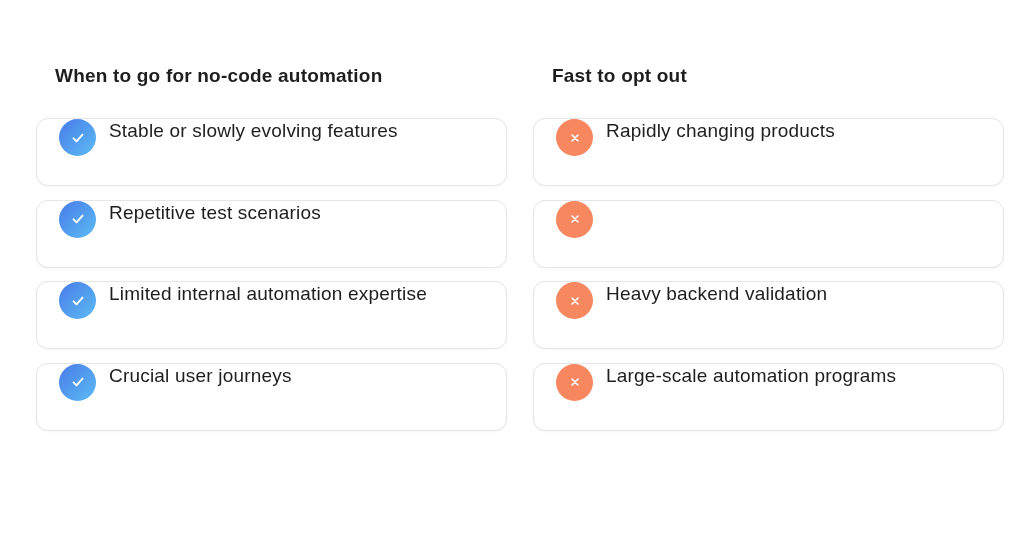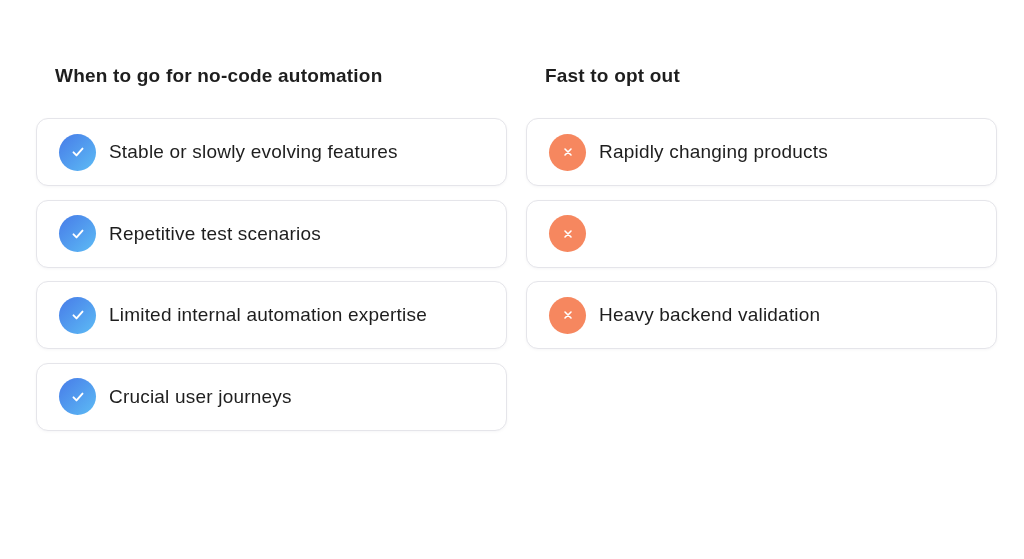--- a/index.html
+++ b/index.html
@@ -7,21 +7,21 @@
   body {
     width: 1024px;
     height: 559px;
     background: var(--background, #ffffff);
     font-family: "Liberation Sans", sans-serif;
     color: var(--text, #1e1e1e);
     overflow: hidden;
   }
   .board {
     display: flex;
-    gap: 19px;
+    gap: 26px;
     padding: 64px 35px 0 36px;
   }
   .column { width: 471px; flex: 0 0 471px; }
   .col-title {
     font-size: 19px;
     font-weight: 700;
     line-height: 24px;
     letter-spacing: 0.2px;
     margin: 0 0 0 19px;
     color: var(--text, #1e1e1e);
@@ -31,21 +31,20 @@
     display: flex;
     flex-direction: column;
     gap: 13.5px;
   }
   .card {
     height: 68px;
     background: var(--card-bg, #ffffff);
     border: 1px solid var(--card-border, #e5e5ea);
     border-radius: 12px;
     display: flex;
-    align-items: center;
     padding: 0 16px 0 22px;
     box-shadow: 0 1px 3px rgba(25, 25, 50, 0.04);
   }
   .badge {
     width: 37px;
     height: 37px;
     flex: 0 0 37px;
     border-radius: 50%;
     display: flex;
     align-items: center;
@@ -139,18 +138,26 @@
 
       <div class="card">
         <span class="badge badge-cross">
           <svg width="16" height="16" viewBox="0 0 24 24" fill="none">
               <path d="M7.5 7.5 L16.5 16.5 M16.5 7.5 L7.5 16.5" stroke="#ffffff" stroke-width="2.4" stroke-linecap="round"></path>
             </svg>
         </span>
         <span class="card-label">Heavy backend validation</span>
       </div>
 
+      <div class="card">
+        <span class="badge badge-cross">
+          <svg width="16" height="16" viewBox="0 0 24 24" fill="none">
+              <path d="M7.5 7.5 L16.5 16.5 M16.5 7.5 L7.5 16.5" stroke="#ffffff" stroke-width="2.4" stroke-linecap="round"></path>
+            </svg>
+        </span>
+        <span class="card-label">Large-scale automation programs</span>
+      </div>
 
 
     </div>
   </section>
 
 </div>
 
 </body></html>

